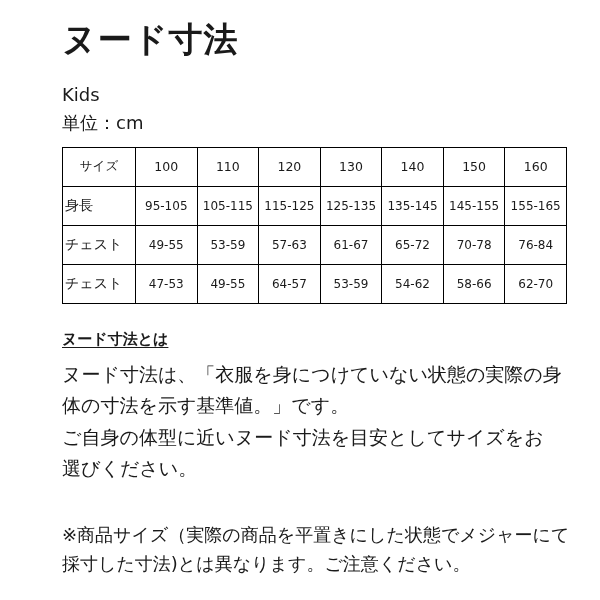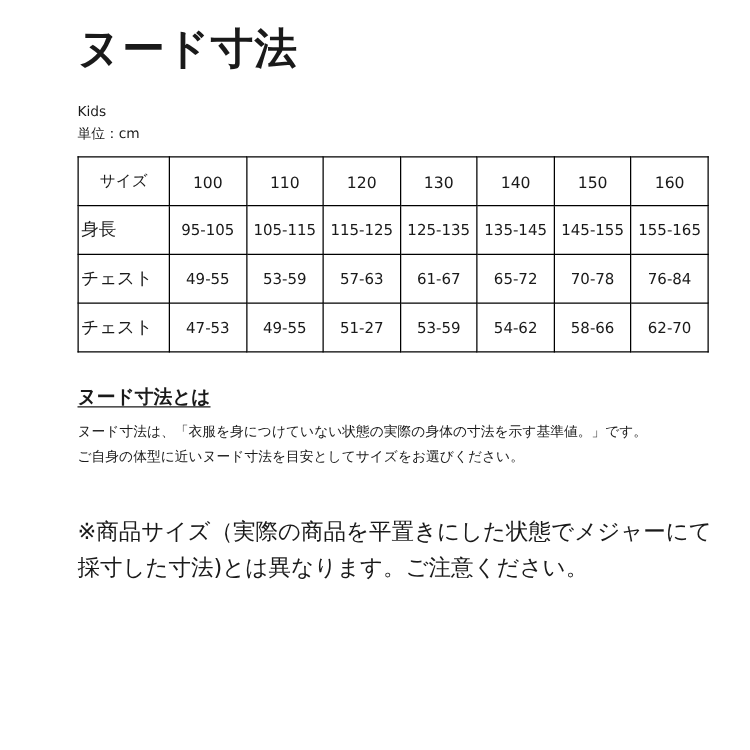--- a/index.html
+++ b/index.html
@@ -25,21 +25,21 @@
     font-size: 34px;
     font-weight: bold;
     letter-spacing: 1px;
     margin: 6px 0 0 32px;
     line-height: 1.15;
   }
   .meta {
     margin: 22px 0 0 32px;
   }
   .meta-line {
-    font-size: 11px;
+    font-size: 18px;
     line-height: 1.55;
   }
   table.size-table {
     margin: 10px 10px 0 32px;
     border-collapse: collapse;
     table-layout: fixed;
     width: 505px;
   }
   table.size-table td {
     border: 1px solid #000000;
@@ -67,21 +67,21 @@
     margin: 26px 0 17px 32px;
   }
   .section-title {
     font-size: 15px;
     font-weight: bold;
     text-decoration: underline;
     text-underline-offset: 3px;
     margin-bottom: 10px;
   }
   .para {
-    font-size: 11px;
+    font-size: 19px;
     line-height: 1.62;
     max-width: 500px;
   }
   .note {
     margin: 36px 0 0 32px;
     font-size: 18px;
     line-height: 1.62;
     max-width: 510px;
   }
 </style>
@@ -126,21 +126,21 @@
         <td>57-63</td>
         <td>61-67</td>
         <td>65-72</td>
         <td>70-78</td>
         <td>76-84</td>
       </tr>
       <tr>
         <td class="rowhead">チェスト</td>
         <td>47-53</td>
         <td>49-55</td>
-        <td>51-27</td>
+        <td>64-57</td>
         <td>53-59</td>
         <td>54-62</td>
         <td>58-66</td>
         <td>62-70</td>
       </tr>
     </tbody>
   </table>
 
   <div class="section">
     <div class="section-title">ヌード寸法とは</div>

